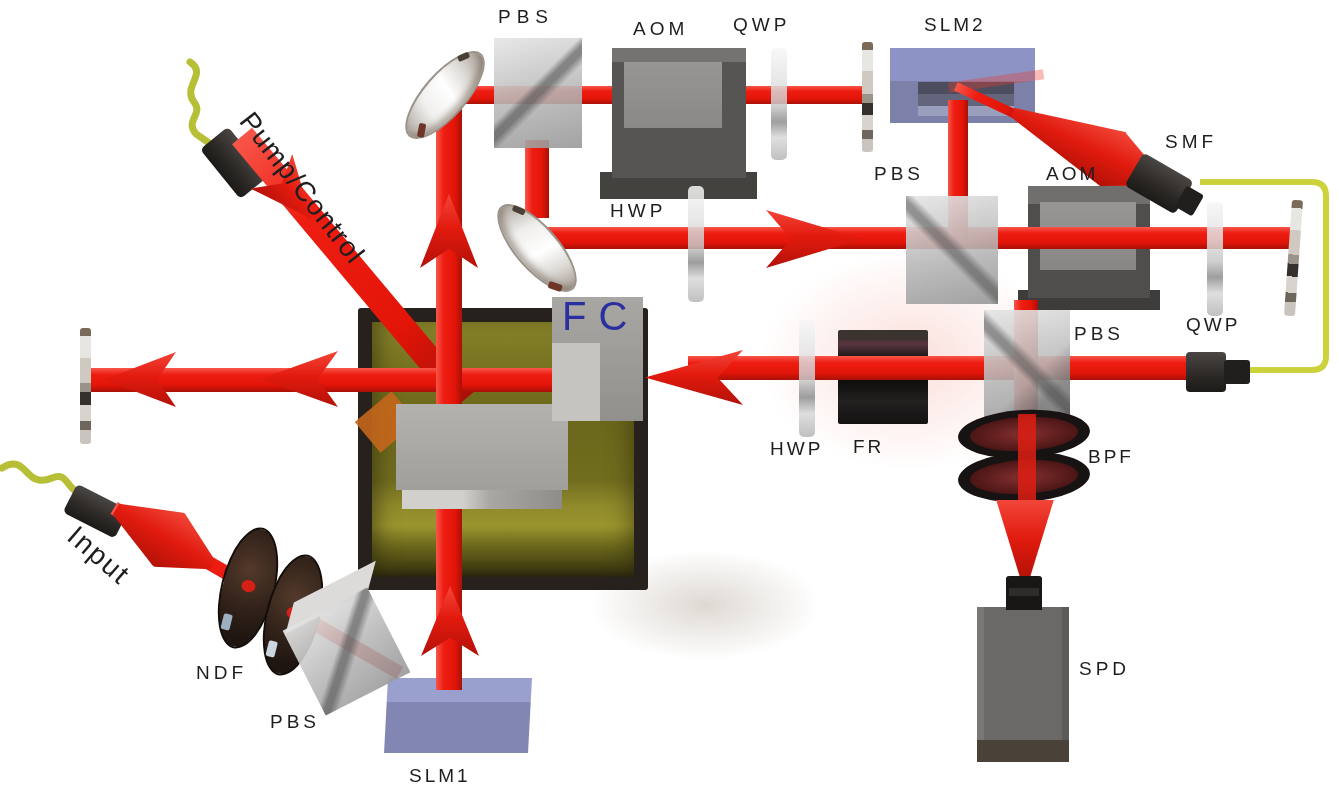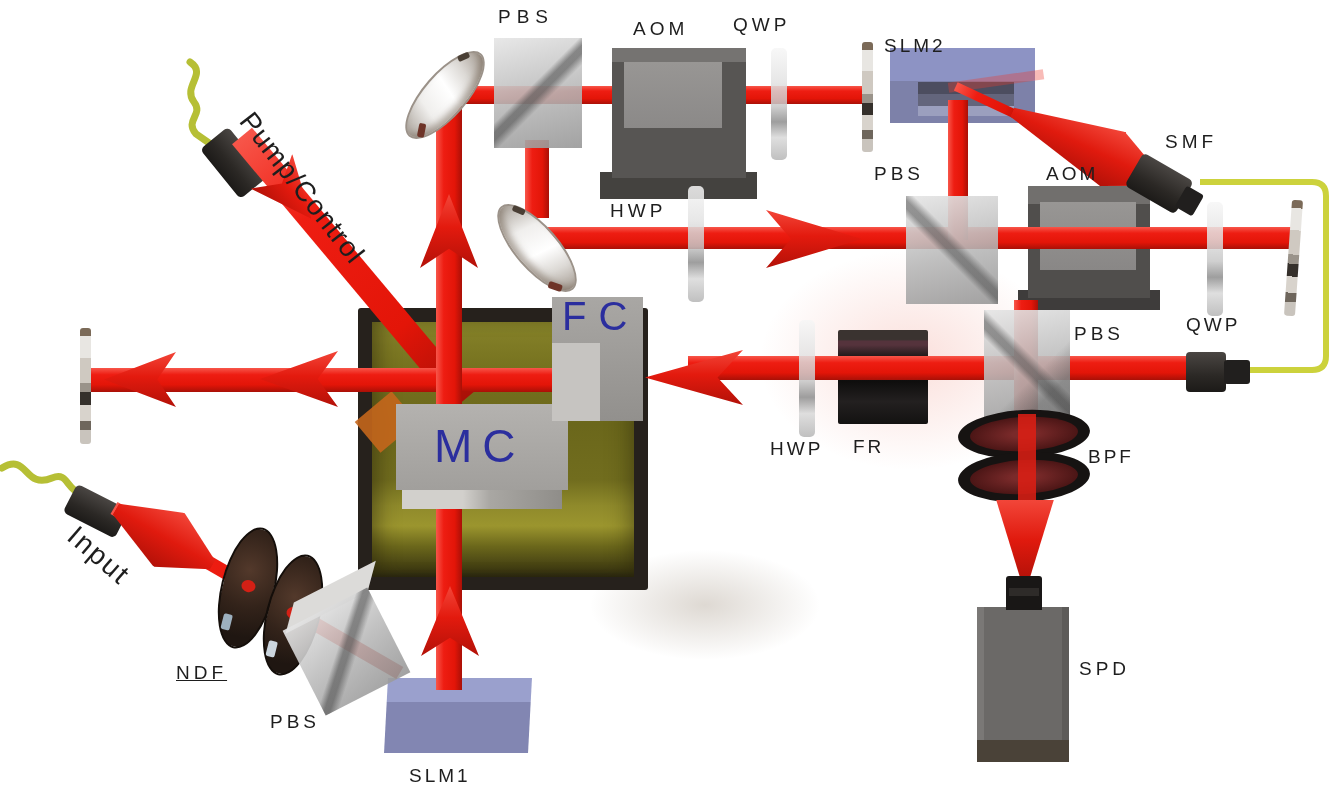--- a/index.html
+++ b/index.html
@@ -179,32 +179,31 @@
   <div class="abs" style="left:1006px;top:576px;width:36px;height:34px;background:#191716;border-radius:3px 3px 0 0;">
     <i class="abs" style="left:3px;top:12px;width:30px;height:8px;background:#2e2b29;"></i>
   </div>
 
   <div class="coupler" style="left:1186px;top:352px;width:40px;height:40px;border-radius:4px;"></div>
   <div class="abs" style="left:1224px;top:360px;width:26px;height:24px;background:#211f1e;border-radius:3px;"></div>
 
   <div class="lbl" style="left:498px;top:6px;letter-spacing:6px;">PBS</div>
   <div class="lbl" style="left:633px;top:18px;">AOM</div>
   <div class="lbl" style="left:733px;top:14px;">QWP</div>
-  <div class="lbl" style="left:884px;top:14px;letter-spacing:3px;margin-top:21px;">SLM2</div>
+  <div class="lbl" style="left:924px;top:14px;letter-spacing:3px;">SLM2</div>
   <div class="lbl" style="left:1165px;top:131px;">SMF</div>
   <div class="lbl" style="left:610px;top:200px;">HWP</div>
   <div class="lbl" style="left:874px;top:163px;">PBS</div>
   <div class="lbl" style="left:1046px;top:163px;letter-spacing:3px;">AOM</div>
   <div class="lbl" style="left:1186px;top:314px;letter-spacing:3px;">QWP</div>
   <div class="lbl" style="left:1074px;top:323px;">PBS</div>
   <div class="lbl" style="left:770px;top:438px;letter-spacing:3px;">HWP</div>
   <div class="lbl" style="left:853px;top:436px;letter-spacing:3px;">FR</div>
   <div class="lbl" style="left:1088px;top:446px;letter-spacing:3px;">BPF</div>
   <div class="lbl" style="left:1079px;top:658px;">SPD</div>
   <div class="lbl lbl-blue" style="left:562px;top:294px;font-size:40px;letter-spacing:12px;">FC</div>
-  <div class="lbl lbl-blue" style="left:434px;top:419px;font-size:46px;letter-spacing:10px;">MC</div>
-  <div class="lbl" style="left:176px;top:662px;text-decoration:underline;">NDF</div>
+  <div class="lbl" style="left:196px;top:662px;">NDF</div>
   <div class="lbl" style="left:270px;top:711px;">PBS</div>
   <div class="lbl" style="left:409px;top:765px;letter-spacing:3px;">SLM1</div>
   <div class="lbl" style="left:82px;top:520px;font-size:28px;letter-spacing:2px;transform:rotate(41deg);transform-origin:0 0;">Input</div>
   <div class="lbl" style="left:258px;top:106px;font-size:28px;letter-spacing:1px;transform:rotate(52deg);transform-origin:0 0;">Pump/Control</div>
 
 </div>
 
 </body></html>

